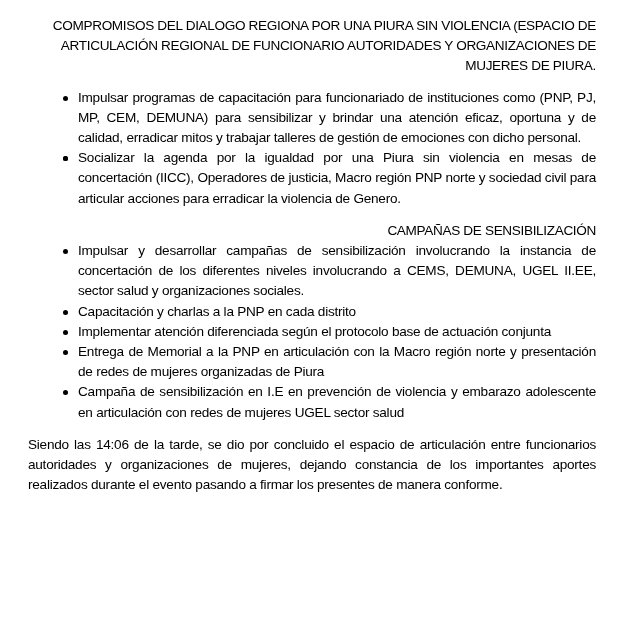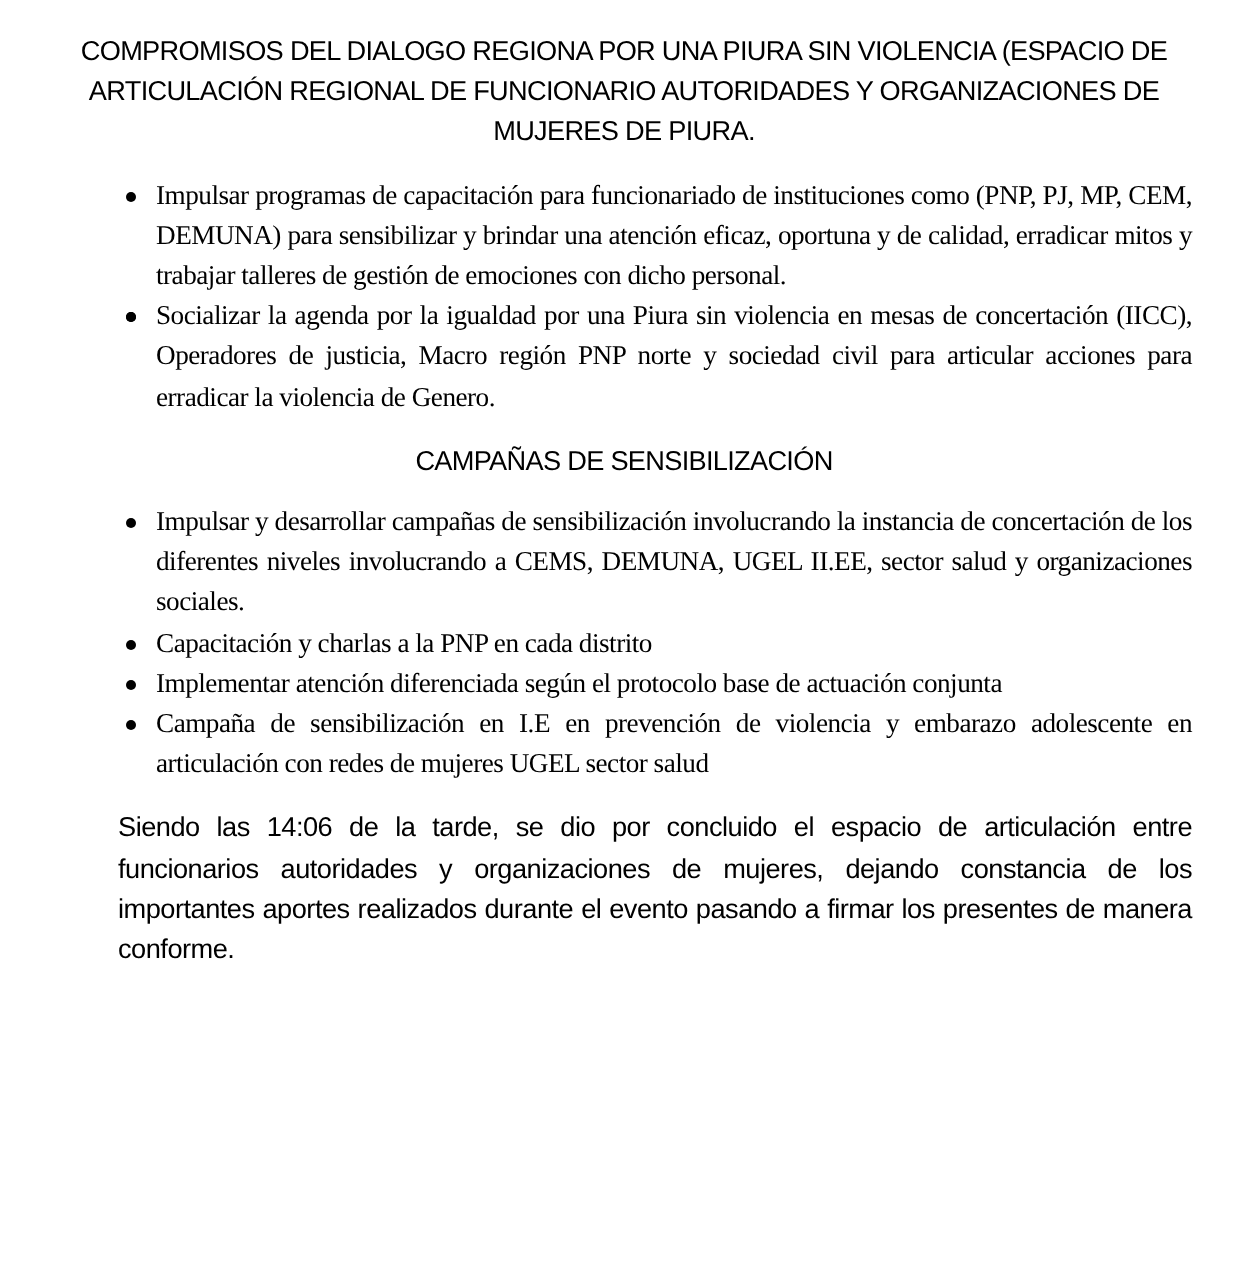--- a/index.html
+++ b/index.html
@@ -6,50 +6,51 @@
   body {
     width: 617px; height: 639px; overflow: hidden;
     font-family: "Liberation Sans", sans-serif;
     color: #000;
     position: relative;
   }
   .page {
     position: absolute; left: 28px; top: 16px; width: 568px;
     font-size: 13.6px; line-height: 20.2px;
   }
-  .heading { margin: 0; text-align: center; letter-spacing: -0.35px; }
+  .heading { margin: 0; text-align: right; letter-spacing: -0.35px; }
   .title { margin-bottom: 11px; }
   ul.bullets {
-    list-style: none; margin: 0; padding: 0 0 0 50px; font-family: Liberation Serif, serif;
+    list-style: none; margin: 0; padding: 0 0 0 50px;
   }
   ul.bullets li {
     position: relative; text-align: justify; letter-spacing: -0.25px;
   }
   ul.bullets li .dot {
     position: absolute; left: -15px; top: 8px; width: 5px; height: 5px;
     background: #000; border-radius: 50%;
   }
-  .section2 { margin-top: 12px; margin-bottom: 10px; }
-  .closing { margin-top: 12px; text-align: justify; letter-spacing: -0.25px; margin-left: 31px; }
+  .section2 { margin-top: 12px; }
+  .closing { margin-top: 12px; text-align: justify; letter-spacing: -0.25px; }
 </style>
 </head>
 <body>
 
 <div class="page">
   <p class="heading title">COMPROMISOS DEL DIALOGO REGIONA POR UNA PIURA SIN VIOLENCIA (ESPACIO DE ARTICULACIÓN REGIONAL DE FUNCIONARIO AUTORIDADES Y ORGANIZACIONES DE MUJERES DE PIURA.</p>
 
   <ul class="bullets">
     <li><span class="dot"></span><span>Impulsar programas de capacitación para funcionariado de instituciones como (PNP, PJ, MP, CEM, DEMUNA) para sensibilizar y brindar una atención eficaz, oportuna y de calidad, erradicar mitos y trabajar talleres de gestión de emociones con dicho personal.</span></li>
     <li><span class="dot"></span></li>
     <li><span class="dot"></span><span>Socializar la agenda por la igualdad por una Piura sin violencia en mesas de concertación (IICC), Operadores de justicia, Macro región PNP norte y sociedad civil para articular acciones para erradicar la violencia de Genero.</span></li>
   </ul>
 
   <p class="heading section2">CAMPAÑAS DE SENSIBILIZACIÓN</p>
 
   <ul class="bullets">
     <li><span class="dot"></span><span>Impulsar y desarrollar campañas de sensibilización involucrando la instancia de concertación de los diferentes niveles involucrando a CEMS, DEMUNA, UGEL II.EE, sector salud y organizaciones sociales.</span></li>
     <li><span class="dot"></span><span>Capacitación y charlas a la PNP en cada distrito</span></li>
     <li><span class="dot"></span><span>Implementar atención diferenciada según el protocolo base de actuación conjunta</span></li>
+    <li><span class="dot"></span><span>Entrega de Memorial a la PNP en articulación con la Macro región norte y presentación de redes de mujeres organizadas de Piura</span></li>
     <li><span class="dot"></span><span>Campaña de sensibilización en I.E en prevención de violencia y embarazo adolescente en articulación con redes de mujeres UGEL sector salud</span></li>
   </ul>
 
   <p class="closing">Siendo las 14:06 de la tarde, se dio por concluido el espacio de articulación entre funcionarios autoridades y organizaciones de mujeres, dejando constancia de los importantes aportes realizados durante el evento pasando a firmar los presentes de manera conforme.</p>
 </div>
 
 </body></html>

